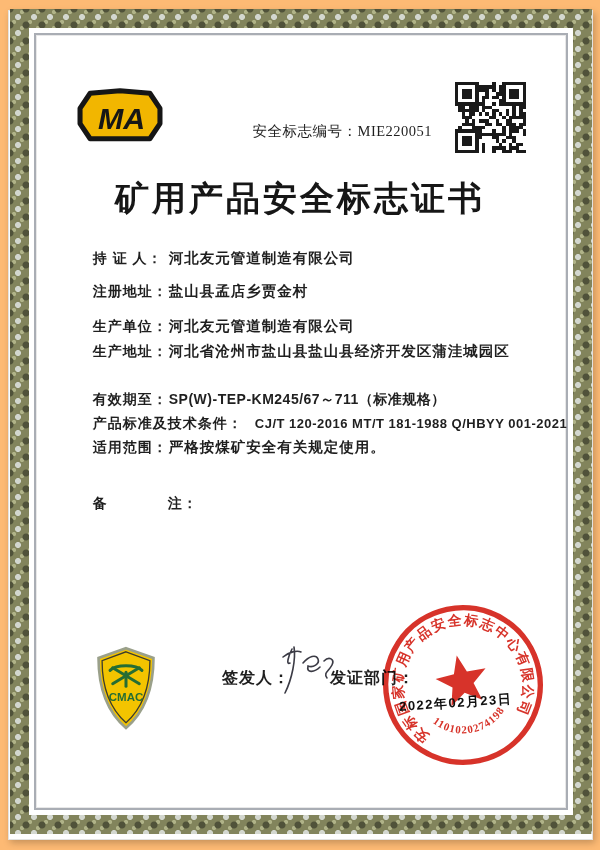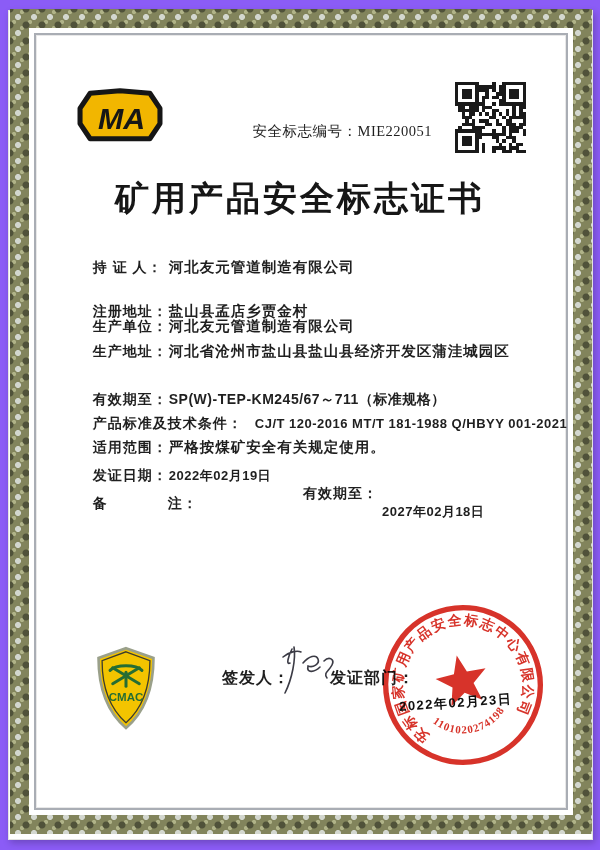--- a/index.html
+++ b/index.html
@@ -1,16 +1,16 @@
 <!DOCTYPE html>
 <html><head>
 <meta charset="utf-8">
 <style>
   html,body{margin:0;padding:0;}
-  .page{position:relative;width:600px;height:850px;background:#8b5cf6;overflow:hidden;
+  .page{position:relative;width:600px;height:850px;background:#fdba74;overflow:hidden;
         font-family:"Liberation Sans",sans-serif;color:#1f1f1f;}
   .paper{position:absolute;left:8px;top:10px;width:583px;height:828px;background:#fefefe;
          box-shadow:2px 3px 7px rgba(0,0,0,.22);border:1px solid #e2e2e0;}
   
   .band{position:absolute;left:10px;top:9px;right:8px;bottom:16px;
         background-color:#82845c;
         background-image:
           radial-gradient(circle at 8px 8px,  #d3d7cf 0 2.6px, rgba(0,0,0,0) 3.4px),
           radial-gradient(circle at 0px 0px,  #50523a 0 3px,  rgba(0,0,0,0) 4px),
           radial-gradient(circle at 16px 0px, #50523a 0 3px,  rgba(0,0,0,0) 4px),
@@ -218,47 +218,42 @@
       <rect x="14" y="0" width="7" height="7" fill="#1a1a1a"></rect>
       <rect x="15" y="1" width="5" height="5" fill="#fff"></rect>
       <rect x="16" y="2" width="3" height="3" fill="#1a1a1a"></rect>
       <rect x="0" y="14" width="7" height="7" fill="#1a1a1a"></rect>
       <rect x="1" y="15" width="5" height="5" fill="#fff"></rect>
       <rect x="2" y="16" width="3" height="3" fill="#1a1a1a"></rect>
     </svg>
 
   <div class="abs title">矿用产品安全标志证书</div>
 
-  <div class="abs row" style="top:240px;">
+  <div class="abs row" style="top:231px;">
     <span class="lbl">持 证 人：</span><span class="val">河北友元管道制造有限公司</span>
   </div>
-  <div class="abs row" style="top:284px;">
+  <div class="abs row" style="top:264px;">
     <span class="lbl">注册地址：</span><span class="val">盐山县孟店乡贾金村</span>
   </div>
   <div class="abs row" style="top:299px;">
     <span class="lbl">生产单位：</span><span class="val">河北友元管道制造有限公司</span>
   </div>
   <div class="abs row" style="top:324px;">
     <span class="lbl">生产地址：</span><span class="val">河北省沧州市盐山县盐山县经济开发区蒲洼城园区</span>
   </div>
   <div class="abs row" style="top:372px;">
     <span class="lbl">有效期至：</span><span class="val sansval" style="font-size:14px;font-weight:bold;">SP(W)-TEP-KM245/67～711（标准规格）</span>
   </div>
   <div class="abs row long" style="top:396px;">
     <span class="lbl">产品标准及技术条件：</span><span class="val sansval" style="font-weight:bold;">CJ/T 120-2016 MT/T 181-1988 Q/HBYY 001-2021</span>
   </div>
   <div class="abs row" style="top:420px;">
     <span class="lbl">适用范围：</span><span class="val">严格按煤矿安全有关规定使用。</span>
   </div>
 
-  <div class="abs row" style="top:448px;width:480px;">
-    <span class="lbl">发证日期：</span><span class="val sansval" style="font-weight:bold;">2022年02月19日</span>
-    <span class="lbl" style="position:absolute;left:228px;">有效期至：</span>
-    <span class="val sansval" style="position:absolute;left:307px;font-weight:bold;">2027年02月18日</span>
-  </div>
 
   <div class="abs row" style="top:476px;">
     <span class="lbl">备　　　　注：</span>
   </div>
 
 
   <svg class="abs" style="left:95px;top:644px;" width="62" height="90" viewBox="0 0 70 98">
     <path d="M35,3 L66,14 C66,48 56,75 35,93 C14,75 4,48 4,14 Z" fill="#f3c400" stroke="#9aa08a" stroke-width="3"></path>
     <path d="M35,7 L62,17 C62,47 53,71 35,87 C17,71 8,47 8,17 Z" fill="none" stroke="#3c3c2e" stroke-width="1.5"></path>
     <g stroke="#266d33" stroke-width="3.4" fill="none" stroke-linecap="round">

